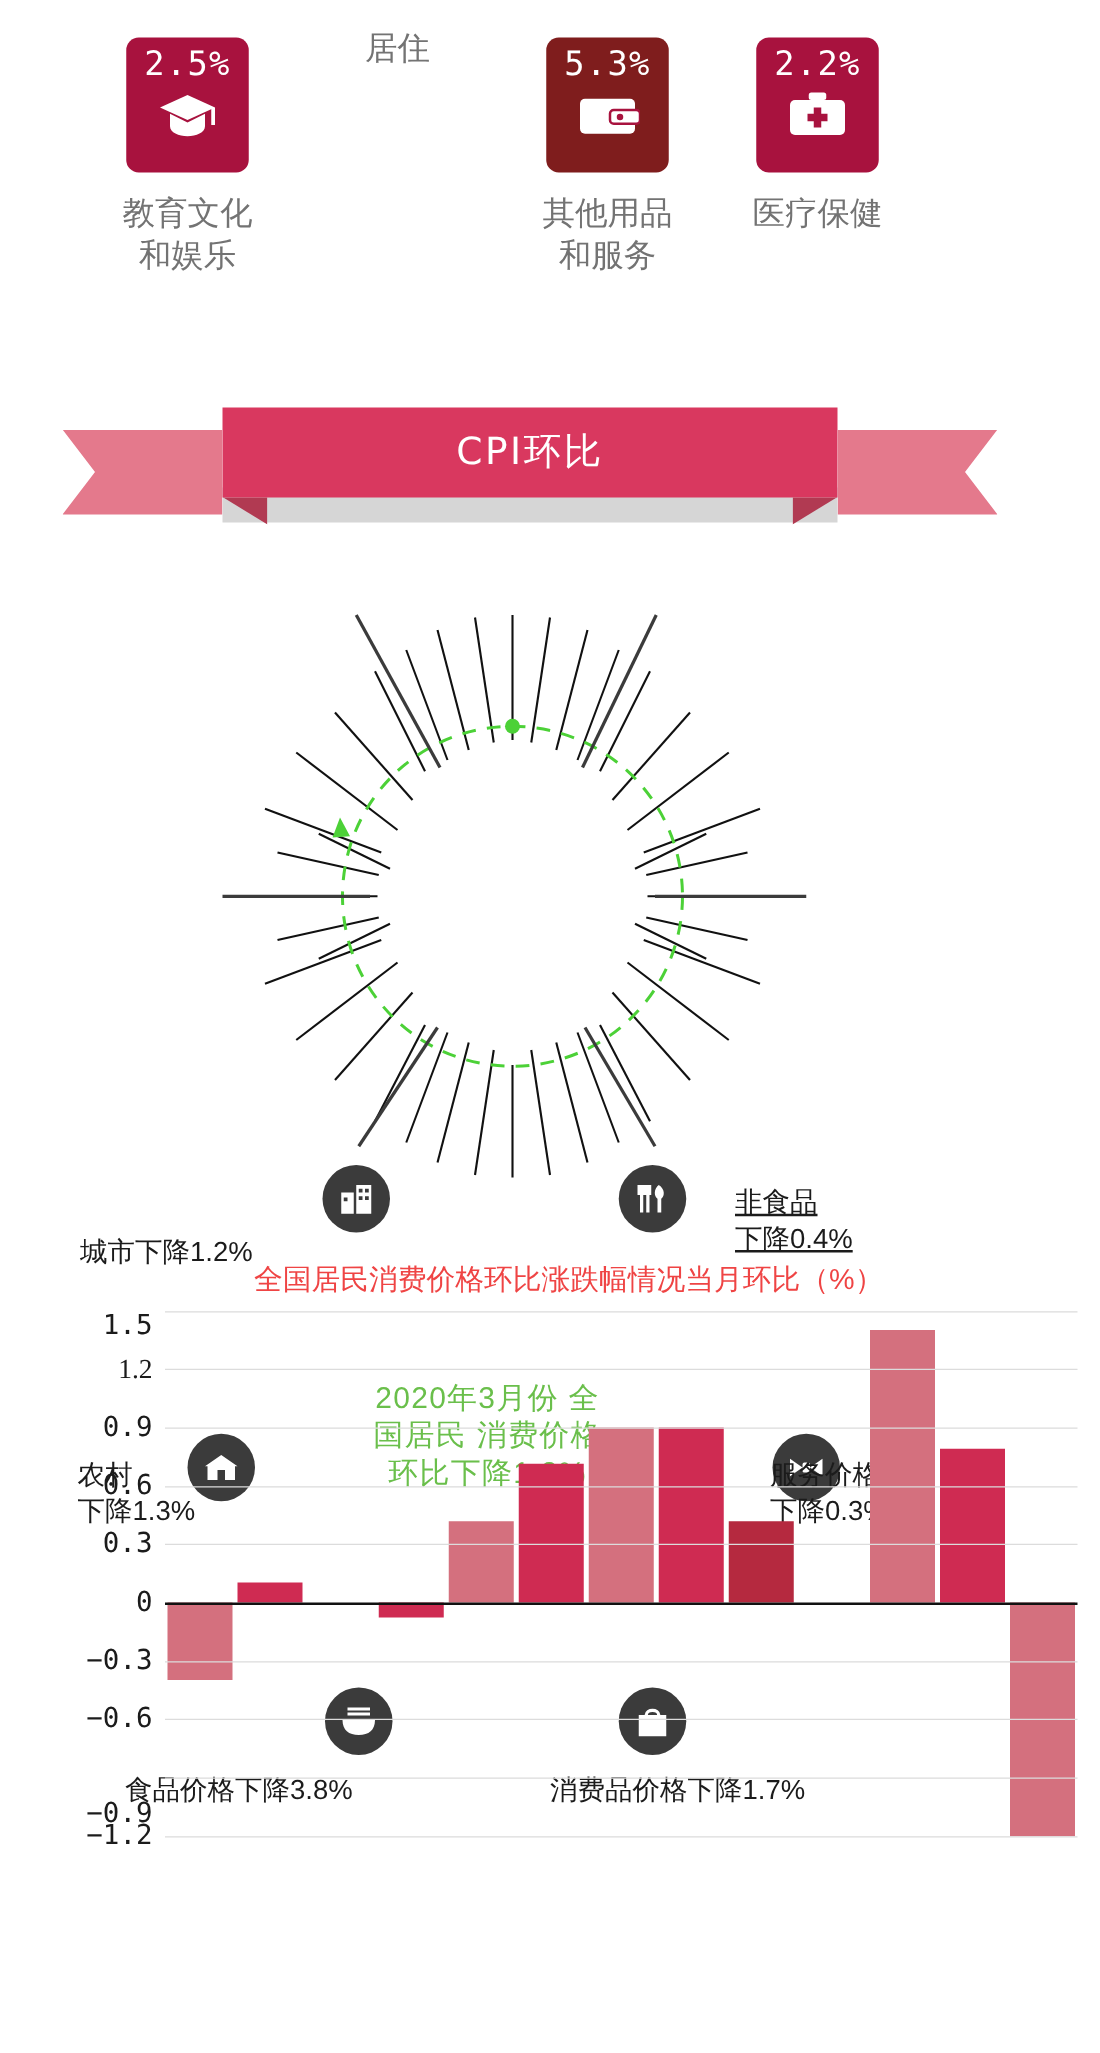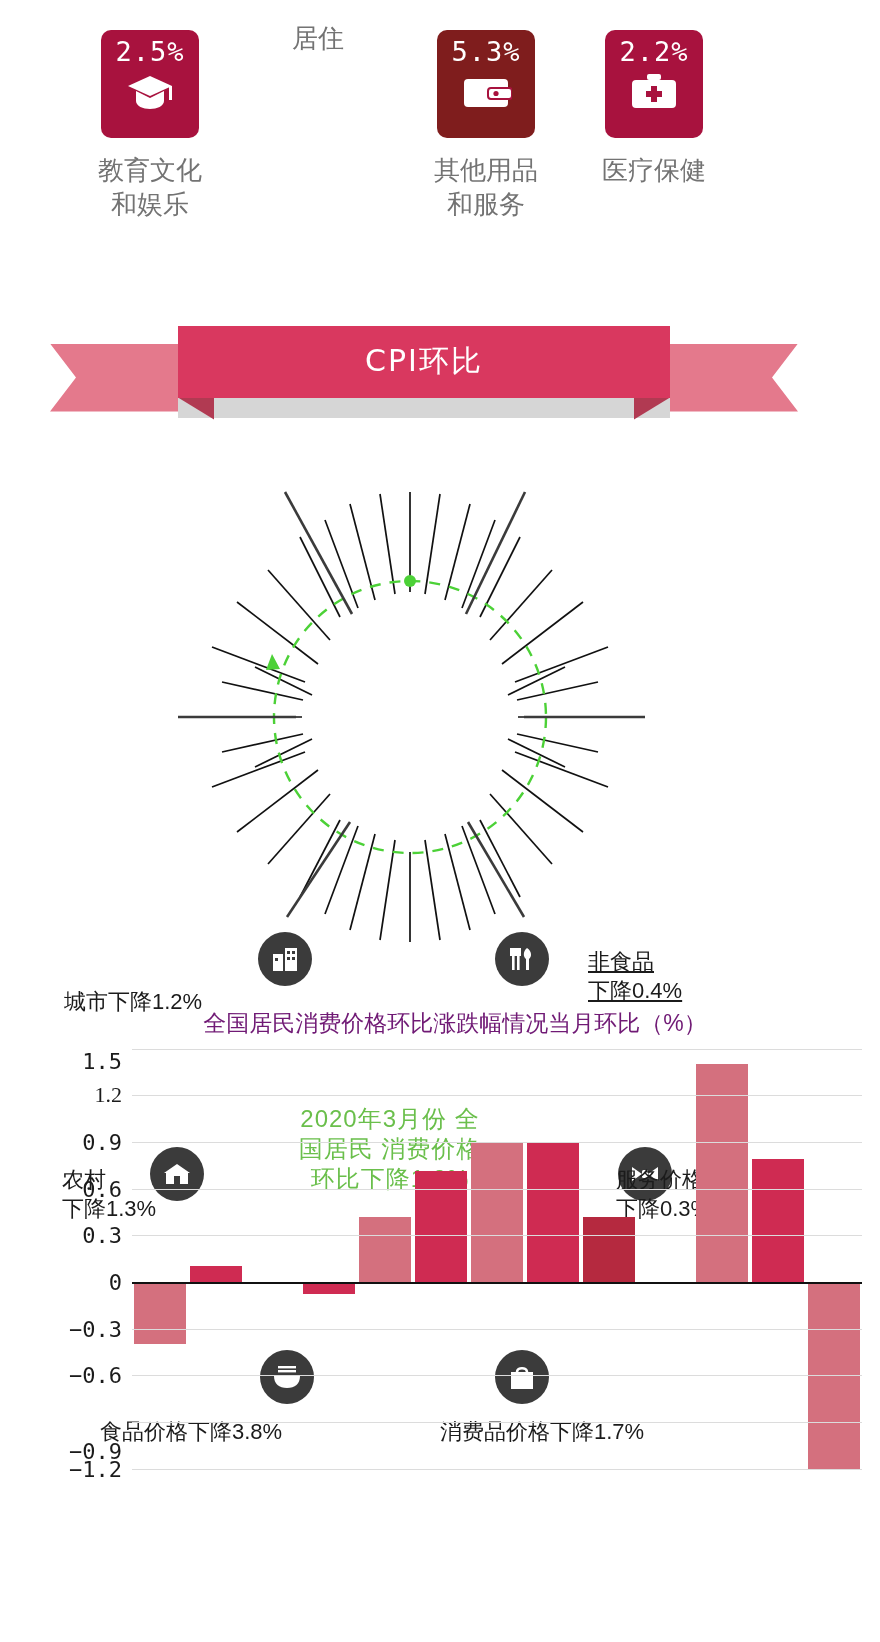--- a/index.html
+++ b/index.html
@@ -102,21 +102,21 @@
     font-size: 22px; line-height: 1.35;
     color: #1b1b1b;
     white-space: pre-line;
   }
 
   
   #chart-sec { position: relative; padding-top: 6px; }
   .chart-title {
     text-align: center;
     font-size: 23px;
-    color: #701a75;
+    color: #ef4444;
     margin-left: 30px;
     margin-bottom: 10px;
   }
   #plot-wrap { position: relative; height: 420px; margin: 0 18px 0 24px; }
   .y-axis {
     position: absolute; left: 0; top: 0; width: 108px; height: 100%;
   }
   .y-tick {
     position: absolute; right: 10px;
     font-size: 22px;

